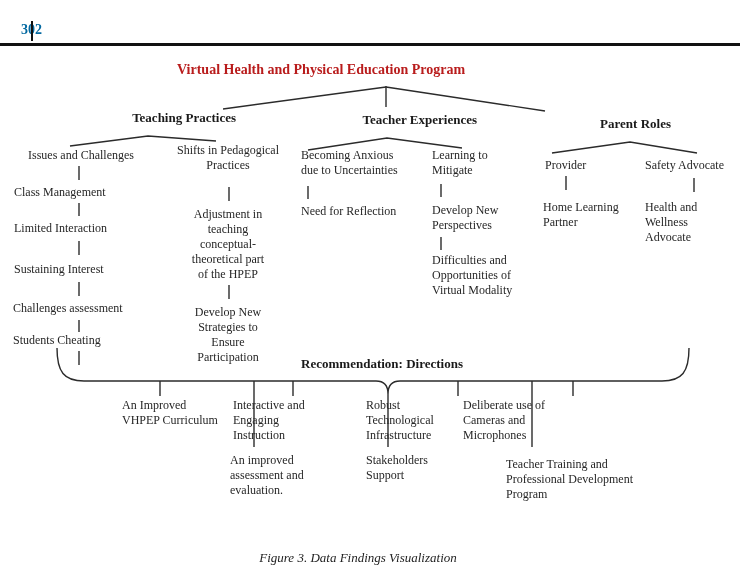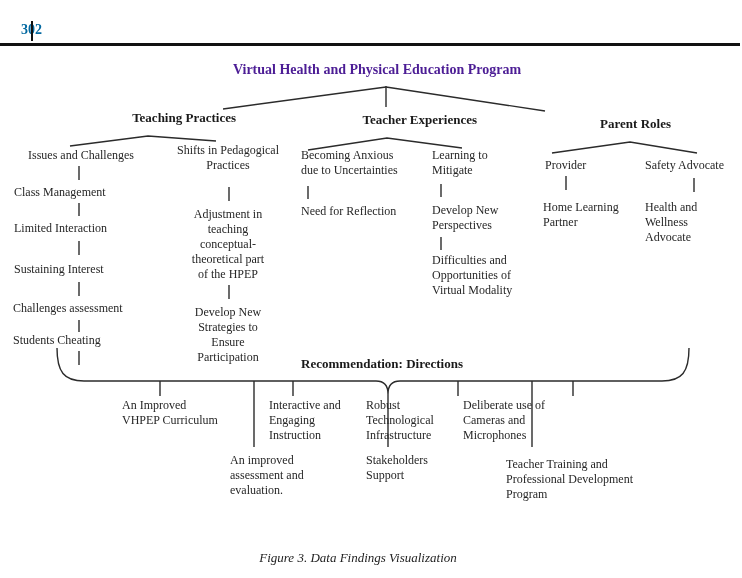--- a/index.html
+++ b/index.html
@@ -4,22 +4,22 @@
 <style>
   html,body{margin:0;padding:0;background:#ffffff;}
   #page{position:relative;width:742px;height:578px;background:#ffffff;overflow:hidden;
         font-family:"Liberation Serif","DejaVu Serif",serif;color:#222222;}
   .node{position:absolute;font-size:12px;line-height:15px;white-space:pre-line;color:#262626;}
   .center{text-align:center;}
   .hdr-num{position:absolute;left:21px;top:22px;font-size:14px;font-weight:bold;color:#0369a1;}
   .hdr-div{position:absolute;left:31px;top:21px;width:2px;height:20px;background:#111;}
   .hdr-txt{position:absolute;left:39px;top:26px;font-size:11.5px;color:#222;}
   .hdr-rule{position:absolute;left:0;top:43px;width:740px;height:3px;background:#111;}
-  .root-title{position:absolute;left:177px;top:62px;width:400px;text-align:center;
-              font-size:14px;font-weight:bold;color:#4c1d95;}
+  .root-title{position:absolute;left:177px;top:62px;width:400px;text-align:left;
+              font-size:14px;font-weight:bold;color:#b91c1c;}
   .branch-label{position:absolute;font-size:13px;font-weight:bold;text-align:right;color:#1a1a1a;}
   .reco-label{position:absolute;left:282px;top:356px;width:200px;text-align:center;
               font-size:13px;font-weight:bold;color:#1a1a1a;}
   .caption{position:absolute;left:208px;top:550px;width:300px;text-align:center;
            font-size:13px;font-style:italic;color:#222;}
   svg.lines{position:absolute;left:0;top:0;}
 </style>
 </head>
 <body>
 
@@ -113,21 +113,21 @@
 Partner</div>
   <div class="node" style="left:645px;top:158px;">Safety Advocate</div>
   <div class="node" style="left:645px;top:200px;">Health and
 Wellness
 Advocate</div>
 
   <div class="reco-label">Recommendation: Directions</div>
 
   <div class="node" style="left:122px;top:398px;">An Improved
 VHPEP Curriculum</div>
-  <div class="node" style="left:233px;top:398px;margin-left:36px;">Interactive and
+  <div class="node" style="left:233px;top:398px;">Interactive and
 Engaging
 Instruction</div>
   <div class="node" style="left:366px;top:398px;">Robust
 Technological
 Infrastructure</div>
   <div class="node" style="left:463px;top:398px;">Deliberate use of
 Cameras and
 Microphones</div>
 
   <div class="node" style="left:230px;top:453px;">An improved

